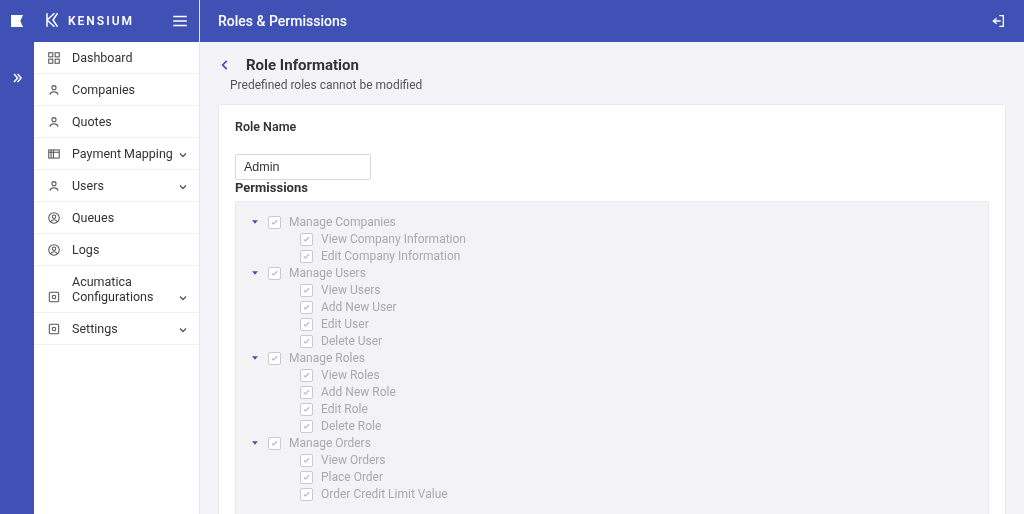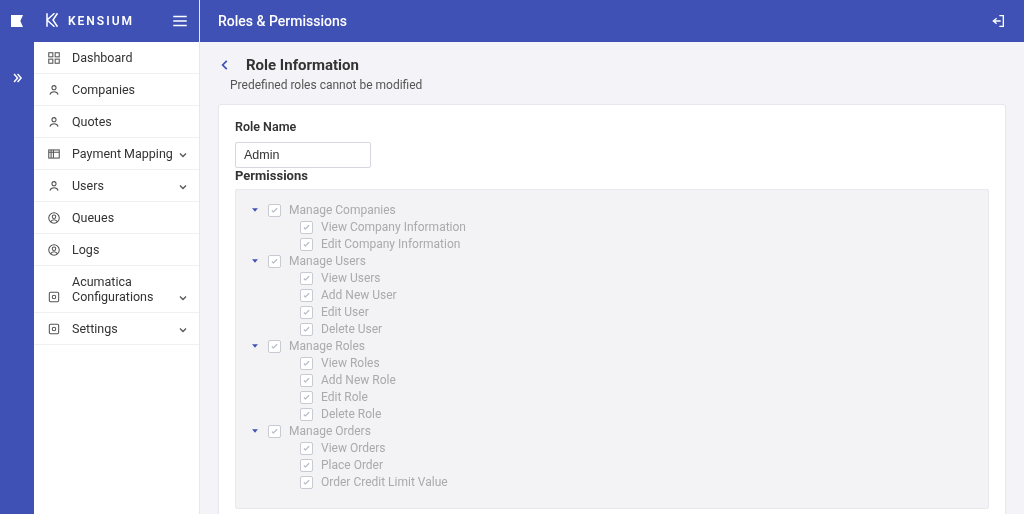--- a/index.html
+++ b/index.html
@@ -28,21 +28,21 @@
   .topbar-title { font-size:14px; font-weight:500; }
   .topbar-action { cursor:pointer; display:flex; }
   .topbar-action svg { width:16px; height:16px; }
   .content { flex:1; padding:14px 18px; overflow:auto; background:#f4f4f8; }
   .page-head { display:flex; align-items:center; gap:14px; }
   .back-btn { color:#3f51b5; cursor:pointer; display:flex; }
   .back-btn svg { width:14px; height:14px; }
   .page-title { font-size:15px; font-weight:700; color:#333; }
   .page-sub { font-size:12px; color:#555; margin-top:4px; margin-left:12px; }
   .card { background:#fff; border:1px solid #e6e8ee; border-radius:3px; margin-top:12px; padding:14px 16px 20px; }
-  .field-label { font-size:12.5px; font-weight:600; color:#333; margin-bottom:8px; }
+  .field-label { font-size:12.5px; font-weight:600; color:#333; margin-bottom:20px; }
   .text-input { width:136px; height:26px; border:1px solid #d6d8e0; border-radius:2px; padding:0 8px; font-size:12.5px; color:#333; }
   .perm-label { font-size:13px; font-weight:700; color:#333; margin-top:0; margin-bottom:6px; }
   .perm-panel { background:#f3f3f6; border:1px solid #e6e8ee; border-radius:2px; padding:10px 14px 16px; }
   .tree-node { margin:3px 0; }
   .node-row { display:flex; align-items:center; gap:8px; font-size:12px; color:#aaa; }
   .tree-toggle { color:#3f51b5; cursor:pointer; display:flex; }
   .tree-toggle svg { width:10px; height:10px; }
   .tree-spacer { width:10px; display:inline-block; }
   .chk { width:13px; height:13px; border:1px solid #c8cad3; border-radius:2px; background:#fff; display:inline-flex; align-items:center; justify-content:center; }
   .chk svg { width:9px; height:9px; color:#b6b9c4; }

